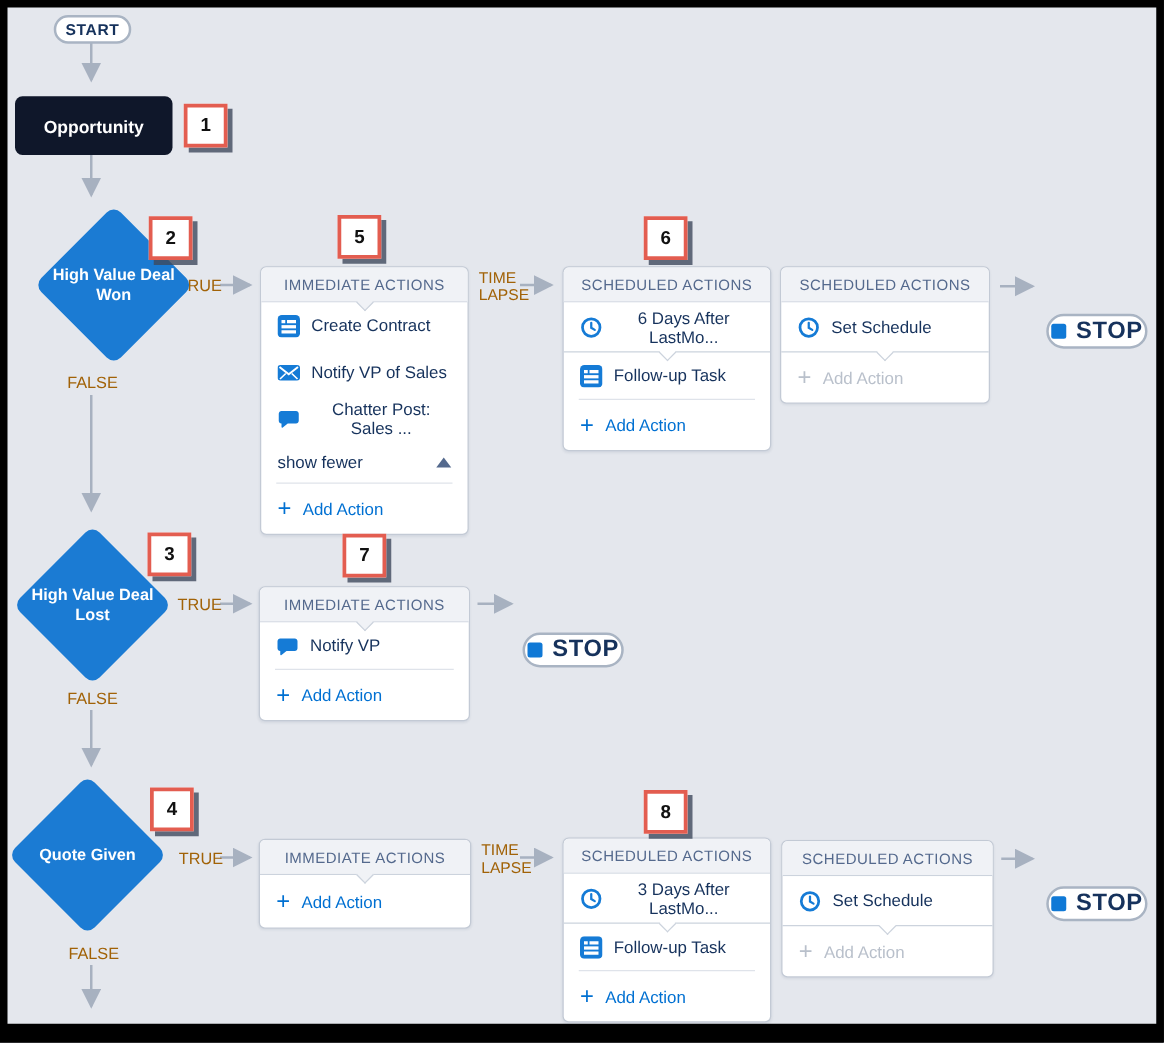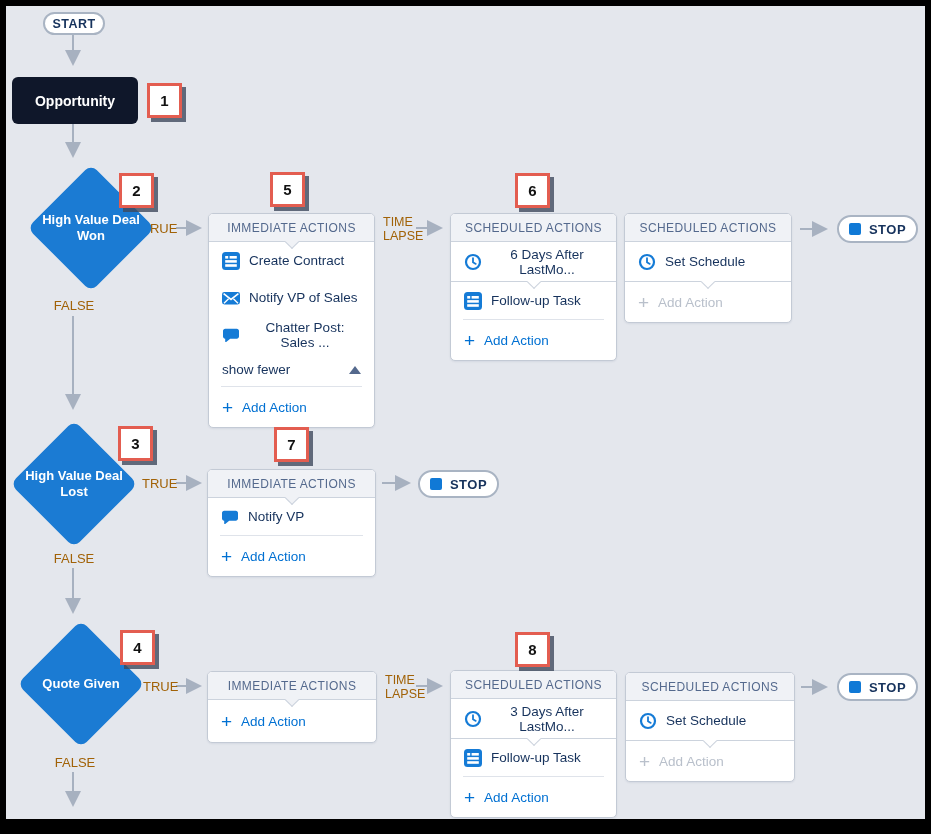--- a/index.html
+++ b/index.html
@@ -8,21 +8,21 @@
   .frame { position:relative; width:931px; height:834px; background:#000; }
   .canvas { position:absolute; left:6px; top:6px; width:919px; height:813px; background:#e4e7ed; overflow:hidden; }
   .connectors { position:absolute; left:0; top:0; z-index:1; }
 
   
   .abs { position:absolute; }
   .pill { display:flex; align-items:center; justify-content:center; gap:8px;
           background:#fff; border:2px solid #a9b4c3; border-radius:14px;
           color:#16325c; font-size:12.5px; font-weight:600; letter-spacing:.5px; z-index:3; }
   .start-pill { left:37px; top:6px; width:62px; height:23px; }
-  .stop-pill  { width:81px; height:28px; font-size:13px; }
+  .stop-pill  { width:81px; height:28px; font-size:19px;margin-top:36px; }
   .stop-square { width:12px; height:12px; background:#1079d6; border-radius:2px; display:inline-block; }
 
   .object-box { left:6px; top:71px; width:126px; height:47px; background:#0f172a; border-radius:6px;
                 display:flex; align-items:center; justify-content:center; color:#fff;
                 font-size:14px; font-weight:600; z-index:3; }
 
   .diamond { width:126px; height:126px; z-index:3; display:flex; align-items:center; justify-content:center; }
   .diamond-shape { position:absolute; left:18px; top:18px; width:90px; height:90px;
                    background:#1b7bd3; border-radius:8px; transform:rotate(45deg); }
   .diamond-label { position:relative; width:104px; text-align:center; color:#fff;
@@ -231,21 +231,21 @@
       <span class="plus">+</span>
       <span>Add Action</span>
     </div>
   </div>
 
   <div class="abs pill stop-pill" style="left:412px; top:464px">
     <span class="stop-square"></span>
     <span>STOP</span>
   </div>
 
-  <div class="abs diamond" style="left:12px; top:615px">
+  <div class="abs diamond" style="left:1px; top:615px">
     <div class="diamond-shape"></div>
     <div class="diamond-label">Quote Given</div>
   </div>
   <div class="badge" style="left:114px; top:624px">4</div>
   <div class="edge-label" style="left:137px; top:673px">TRUE</div>
   <div class="edge-label" style="left:47px; top:749px; width:44px; text-align:center">FALSE</div>
 
   <div class="panel" style="left:201px; top:665px; width:170px">
     <div class="panel-header">IMMEDIATE ACTIONS
       <span class="notch"></span>

